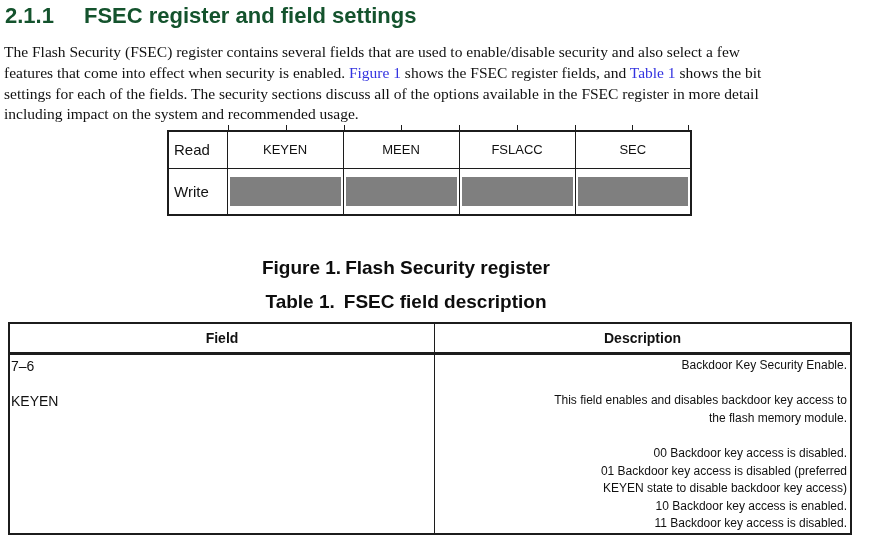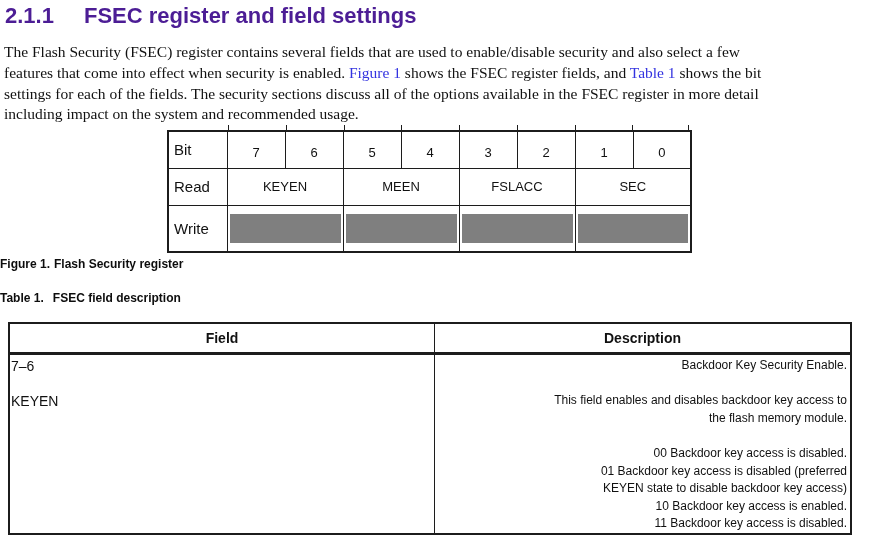--- a/index.html
+++ b/index.html
@@ -1,21 +1,21 @@
 <!DOCTYPE html>
 <html style="--link: #3333e0; --wgray: #7f7f7f;"><head>
 <meta charset="utf-8">
 <style>
   html,body{margin:0;padding:0;background:#fff;}
   .page{position:relative;width:871px;height:543px;background:#ffffff;overflow:hidden;
         font-family:"Liberation Sans",sans-serif;color:#111;}
 
   
   .heading{position:absolute;left:5px;top:3px;font-weight:bold;font-size:22px;
-           letter-spacing:0px;color:#4c1d95;white-space:nowrap;}
+           letter-spacing:0px;color:#14532d;white-space:nowrap;}
   .heading .num{display:inline-block;margin-right:30px;}
 
   
   .para{position:absolute;left:4px;top:42px;font-family:"Liberation Serif",serif;
         font-size:15.5px;line-height:20.8px;color:#111;}
   .pline{white-space:nowrap;}
   .doclink{color:var(--link,#3333e0);text-decoration:none;cursor:pointer;}
 
   
   .regfig{position:absolute;left:167px;top:125px;width:523px;}
@@ -24,22 +24,22 @@
             border:2px solid #1c1c1c;}
   table.reg td{border:1px solid #1c1c1c;overflow:hidden;}
   td.rlabel{width:59px;font-size:15px;padding-left:5px;text-align:left;vertical-align:middle;}
   td.bitno{font-size:13px;text-align:center;vertical-align:middle;padding-top:7px;}
   td.fname{font-size:13px;text-align:center;vertical-align:middle;}
   tr.r1{height:37px;} tr.r2{height:37px;} tr.r3{height:47px;}
   td.wcell{padding:2px;}
   .grayfill{width:100%;height:29px;background:var(--wgray,#7f7f7f);}
 
   
-  .capwrap{position:absolute;left:0;width:812px;text-align:left;
-           font-weight:bold;font-size:12px;color:#0d0d0d;}
+  .capwrap{position:absolute;left:0;width:812px;text-align:center;
+           font-weight:bold;font-size:19px;color:#0d0d0d;}
   .cap-fig{top:257px;} .cap-tab{top:291px;}
   .cap-fig .caplabel{margin-right:4px;} .cap-tab .caplabel{margin-right:9px;}
 
   
   table.ftable{position:absolute;left:8px;top:322px;width:844px;border-collapse:collapse;
                table-layout:fixed;border:2px solid #1c1c1c;}
   table.ftable td{border:1px solid #1c1c1c;overflow:hidden;}
   table.ftable tr.hrow td{height:26px;font-weight:bold;font-size:14px;text-align:center;
                vertical-align:middle;border-bottom:3px solid #1c1c1c;margin-left:32px;}
   table.ftable tr.brow{height:177px;}
@@ -84,31 +84,20 @@
         <div class="tick" style="left: 407.5px;"></div>
         <div class="tick" style="left: 465.25px;"></div>
         <div class="tick" style="left: 521px;"></div>
       </div>
     <table class="reg">
       <colgroup>
         <col style="width:59px">
         <col span="8" style="width:58px">
       </colgroup>
       <tbody>
-          <tr class="r1">
-        <td class="rlabel">Bit</td>
-        <td class="bitno">7</td>
-        <td class="bitno">6</td>
-        <td class="bitno">5</td>
-        <td class="bitno">4</td>
-        <td class="bitno">3</td>
-        <td class="bitno">2</td>
-        <td class="bitno">1</td>
-        <td class="bitno">0</td>
-      </tr>
       <tr class="r2">
         <td class="rlabel">Read</td>
         <td class="fname" colspan="2">KEYEN</td>
         <td class="fname" colspan="2">MEEN</td>
         <td class="fname" colspan="2">FSLACC</td>
         <td class="fname" colspan="2">SEC</td>
       </tr>
       <tr class="r3">
         <td class="rlabel">Write</td>
         <td class="wcell" colspan="2">

